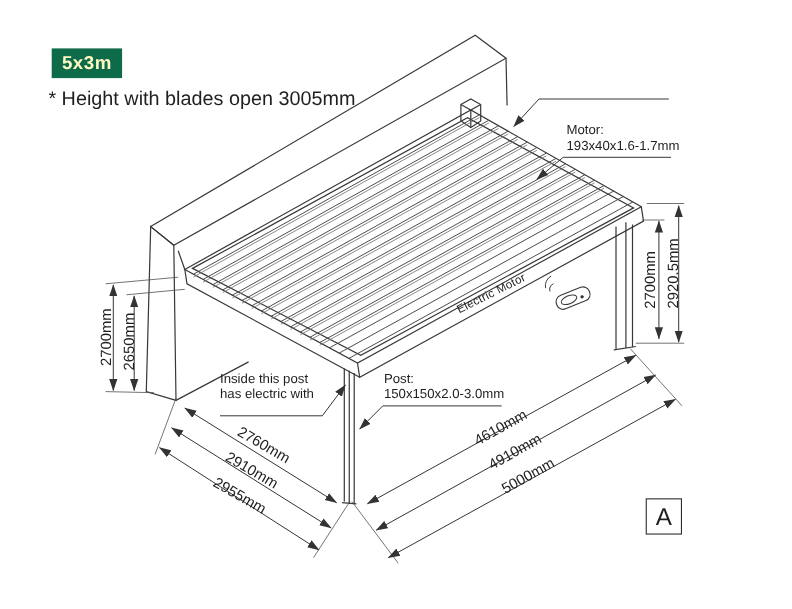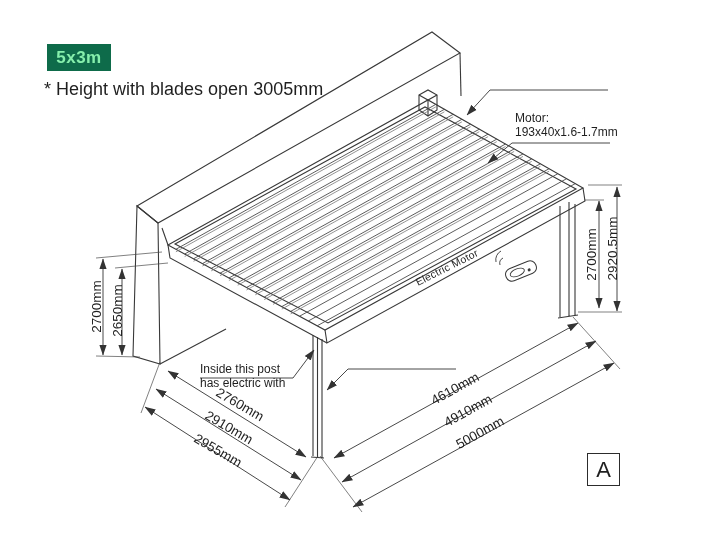--- a/index.html
+++ b/index.html
@@ -4,21 +4,21 @@
 <style>
   html,body{margin:0;padding:0;background:#fff;}
   #stage{
     position:relative;width:720px;height:554px;background:#ffffff;overflow:hidden;
     font-family:"Liberation Sans", sans-serif;color:#1f1f1f;
   }
   .abs{position:absolute;}
   svg{display:block;}
   .badge{
     display:flex;align-items:center;justify-content:center;
-    width:64px;height:27px;color:#86efac;font-size:17px;font-weight:bold;letter-spacing:.5px;
+    width:64px;height:27px;color:#fef9c3;font-size:17px;font-weight:bold;letter-spacing:.5px;
   }
   .notes{font-size:18px;line-height:15.5px;white-space:nowrap;}
   .notes .indent{padding-left:10px;}
   .callout{font-size:12px;line-height:13.5px;white-space:nowrap;}
   .dim{
     width:80px;height:15px;font-size:13.5px;text-align:center;white-space:nowrap;
     line-height:15px;
   }
   .rot-90{transform:rotate(-90deg);}
   .rot-l{transform:rotate(30deg);}
@@ -122,25 +122,29 @@
   <div class="abs notes" style="left:44px;top:82px">
     <div>* Height with blades open 3005mm</div>
   </div>
 
 
   <div class="abs callout" style="left:515px;top:112px">
     <div>Motor:</div>
     <div>193x40x1.6-1.7mm</div>
   </div>
 
-  <div class="abs callout" style="left:200px;top:363px">
+  <div class="abs callout" style="left:200px;top:338px">
     <div>Inside this post</div>
     <div>has electric with</div>
   </div>
 
+  <div class="abs callout" style="left:349px;top:338px">
+    <div>Post:</div>
+    <div>150x150x2.0-3.0mm</div>
+  </div>
 
   <div class="abs motor" style="left:399px;top:261px">Electric Motor</div>
 
   <div class="abs dim rot-90" style="left:56px;top:299px">2700mm</div>
   <div class="abs dim rot-90" style="left:77px;top:303px">2650mm</div>
   <div class="abs dim rot-90" style="left:551px;top:247px">2700mm</div>
   <div class="abs dim rot-90" style="left:572px;top:241px">2920.5mm</div>
 
   <div class="abs dim rot-l" style="left:200px;top:397px">2760mm</div>
   <div class="abs dim rot-l" style="left:189px;top:420px">2910mm</div>

